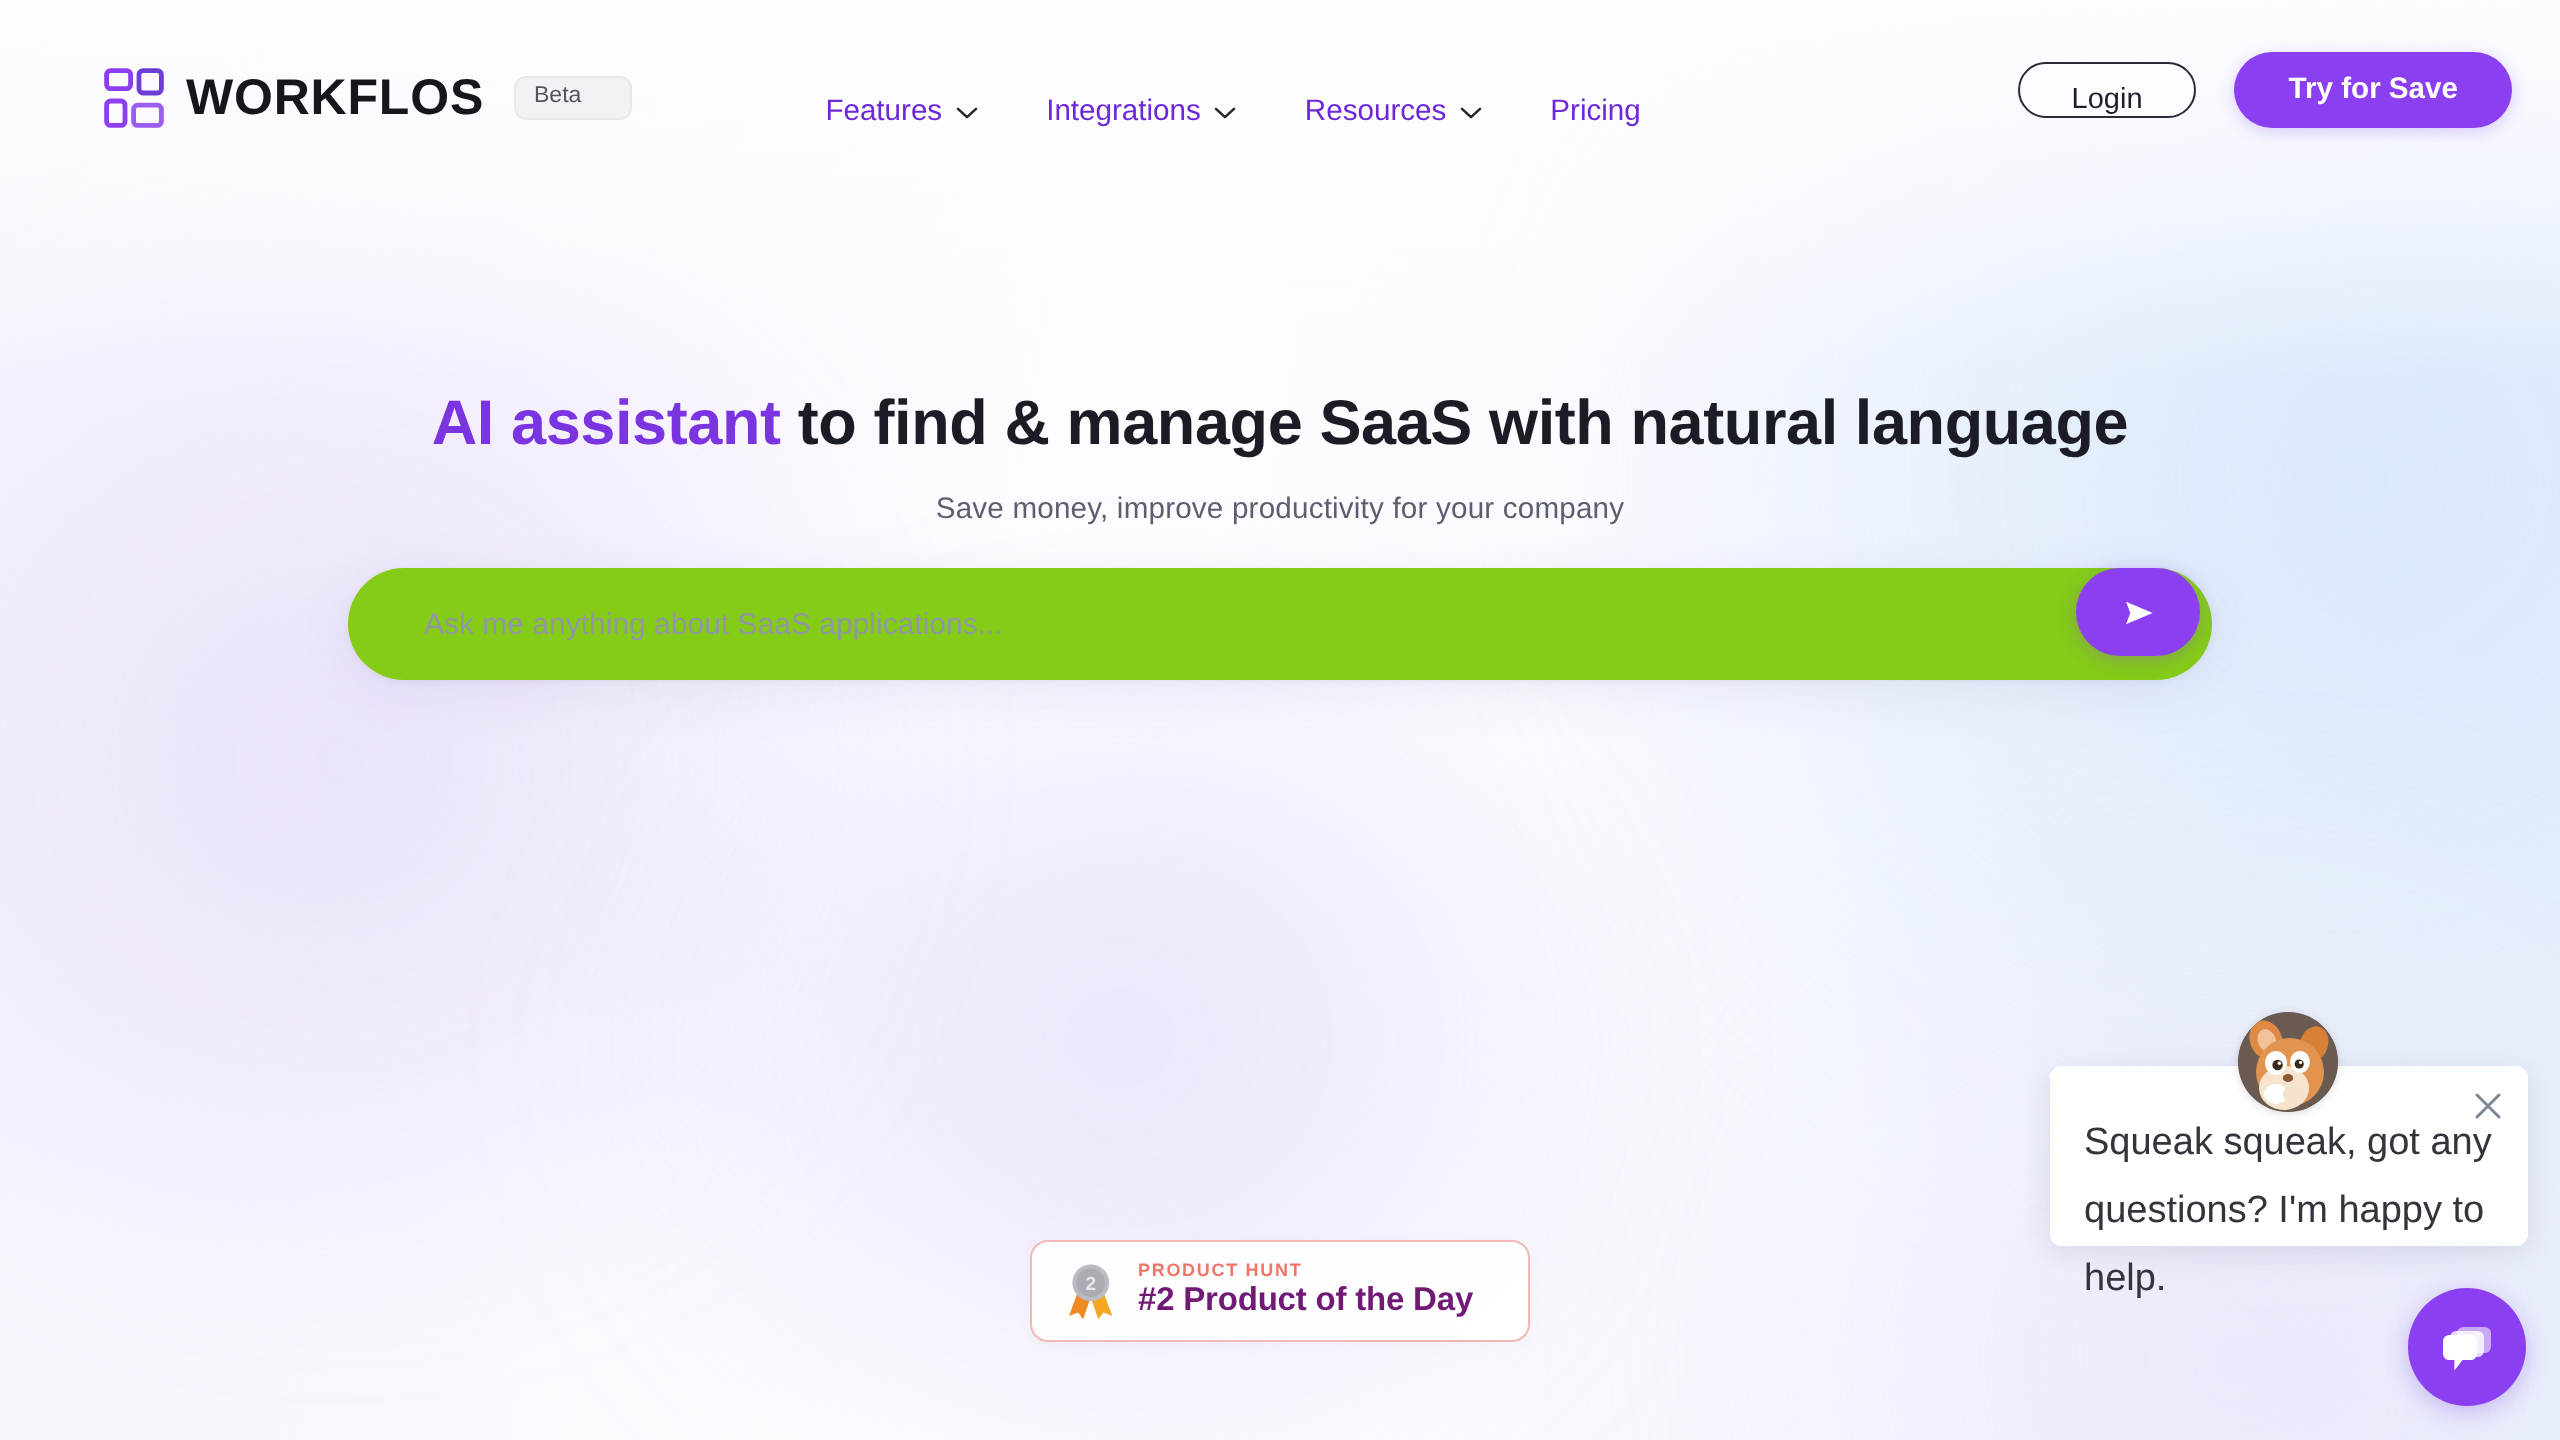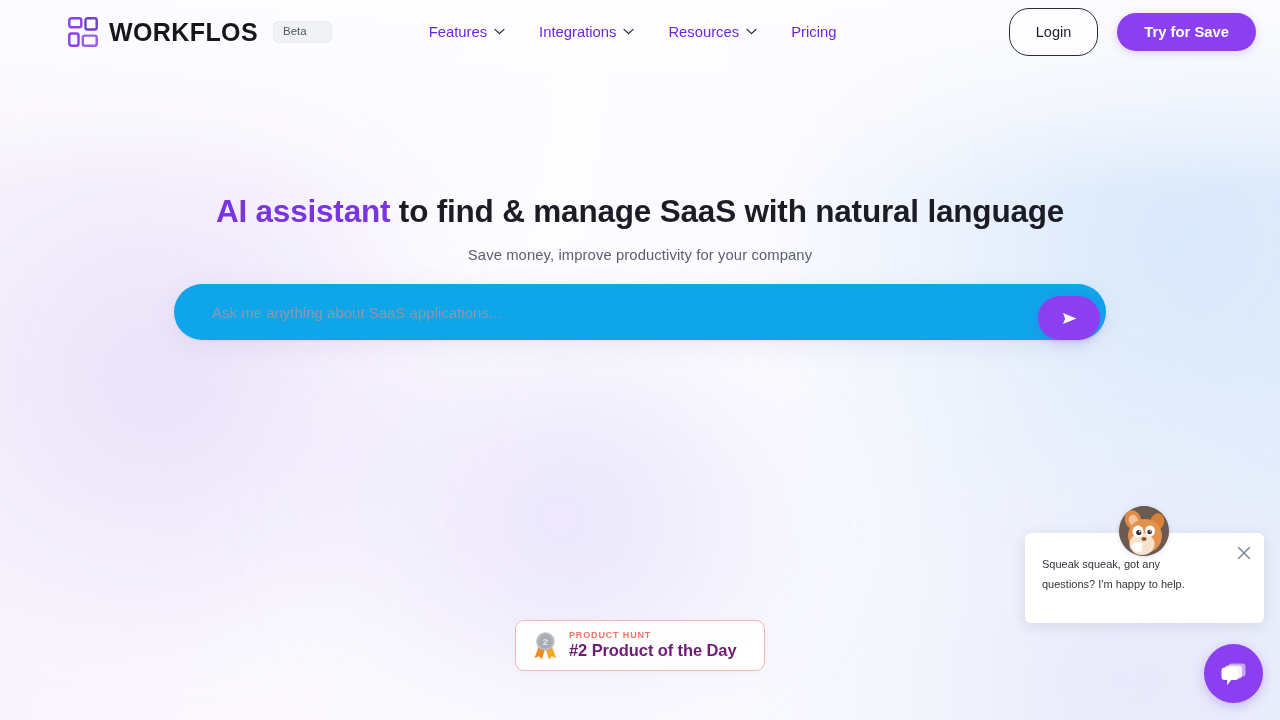--- a/index.html
+++ b/index.html
@@ -73,24 +73,23 @@
     background: linear-gradient(180deg, rgba(253,253,255,0.95) 0%, rgba(253,252,255,0.55) 55%, rgba(255,255,255,0) 100%);
     z-index: 2;
   }
 
   
   .header {
     position: absolute;
     top: 0; left: 0; right: 0;
     height: 64px;
     display: flex;
-    align-items: center;
+    align-items: flex-end;
     padding: 0 24px 0 52px;
     z-index: 20;
-    margin-left: 16px;
   }
 
   .brand {
     display: flex;
     align-items: center;
     gap: 11px;
     cursor: pointer;
   }
   .logo-mark {
     width: 30px; height: 30px;
@@ -143,21 +142,21 @@
     align-items: center;
     gap: 19px;
   }
   .btn-login {
     border: 1.6px solid #2a2a38;
     background: rgba(255,255,255,0.55);
     color: #1e1e2a;
     font-size: 14.5px;
     font-weight: 500;
     padding: 0 26px;
-    height: 48px;
+    height: 28px;
     line-height: 36px;
     border-radius: 20px;
     cursor: pointer;
     font-family: "Liberation Sans", sans-serif;
   }
   .btn-try {
     border: none;
     background: #8b3ff0;
     color: #ffffff;
     font-size: 14.8px;
@@ -197,25 +196,25 @@
     font-size: 14.8px;
     color: #5d5f70;
     text-align: center;
     letter-spacing: 0.1px;
   }
 
   .search-wrap {
     margin-top: 21px;
     width: 932px;
     height: 56px;
-    background: #0ea5e9;
+    background: #84cc16;
     border-radius: 28px;
     box-shadow: 0 6px 26px rgba(108,95,160,0.10), 0 1px 3px rgba(80,70,130,0.06);
     display: flex;
-    align-items: flex-end;
+    align-items: flex-start;
     padding: 0 6px 0 38px;
     position: relative;
   }
   .search-input {
     flex: 1;
     border: none;
     outline: none;
     background: transparent;
     font-size: 15px;
     color: #2b2b36;
@@ -280,21 +279,21 @@
     top: 533px;
     width: 239px;
     height: 90px;
     background: #ffffff;
     border-radius: 6px;
     box-shadow: 0 3px 14px rgba(60,60,90,0.13);
     z-index: 16;
     padding: 22px 18px 0 17px;
   }
   .chat-msg {
-    font-size: 11px;
+    font-size: 19px;
     line-height: 1.78;
     color: #33343c;
     font-family: "Liberation Sans", sans-serif;
   }
   .chat-close {
     position: absolute;
     top: 8px; right: 8px;
     width: 24px; height: 24px;
     display: flex; align-items: center; justify-content: center;
     cursor: pointer;

